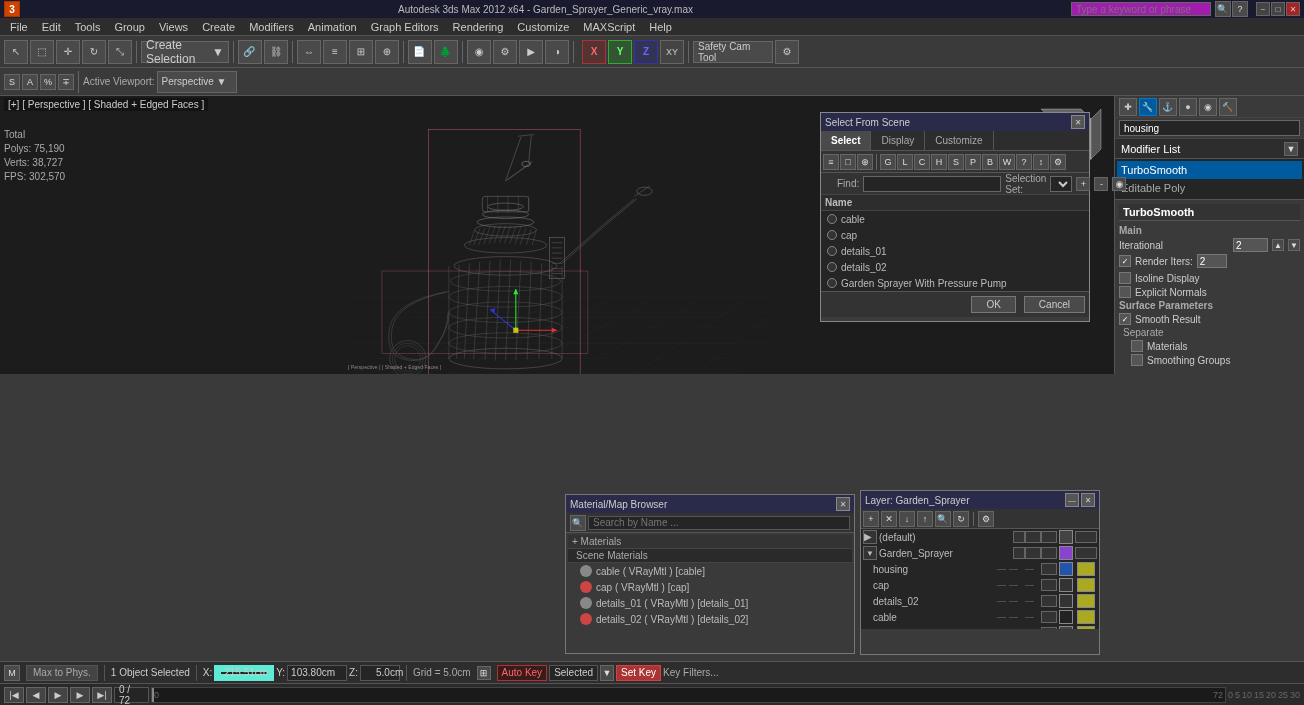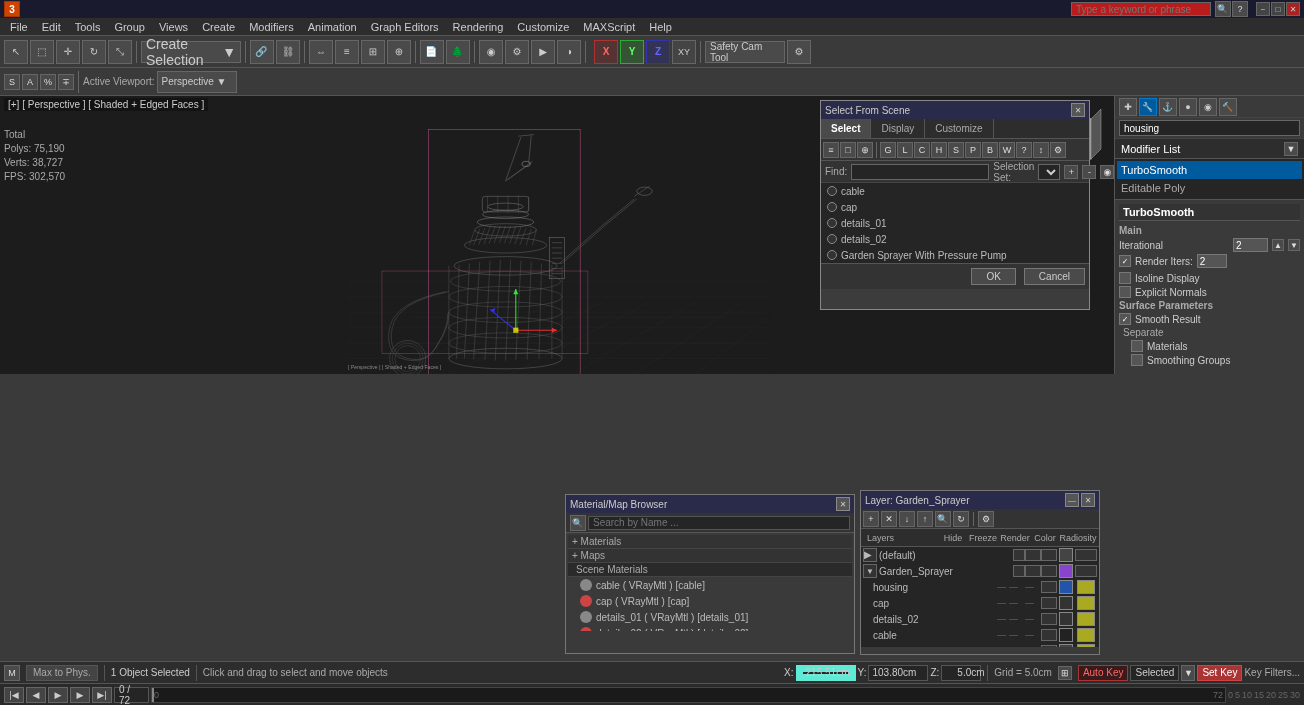--- a/index.html
+++ b/index.html
@@ -357,21 +357,21 @@
       display: flex;
       align-items: center;
       padding: 0 2px;
       gap: 1px;
       border-bottom: 1px solid #555;
     }
 
     .find-row {
       display: flex;
       align-items: center;
-      padding: 2px 4px;
+      padding: 2px 16px;
       gap: 4px;
       height: 22px;
       border-bottom: 1px solid #444;
       background: #333;
     }
     .find-label { font-size: 10px; color: #aaa; }
     .find-input {
       flex: 1;
       height: 16px;
       background: #252525;
@@ -515,22 +515,23 @@
     .axis-y { color: #44ff44; }
     .axis-z { color: #4444ff; }
   </style>
 </head>
 <body>
 
 <div id="titlebar">
   <div style="display:flex;align-items:center;gap:4px;">
     <div class="small-icon" style="background:#cc4400;border-color:#aa3300;color:#fff;font-weight:bold;font-size:10px;">3</div>
   </div>
+  <div class="title">Autodesk 3ds Max 2012 x64 - Garden_Sprayer_Generic_vray.max</div>
   <div style="display:flex;align-items:center;gap:4px;">
-    <input type="text" id="search-box" style="height: 14px; width: 140px; background: #b91c1c; border: 1px solid rgb(102, 102, 102); color: rgb(204, 204, 204); font-size: 10px; padding: 0px 4px;" placeholder="Type a keyword or phrase">
+    <input type="text" id="search-box" style="height: 14px; width: 140px; background: #a21caf; border: 1px solid rgb(102, 102, 102); color: rgb(204, 204, 204); font-size: 10px; padding: 0px 4px;" placeholder="Type a keyword or phrase">
     <div style="display:flex;gap:1px;">
       <div class="small-icon">🔍</div>
       <div class="small-icon">?</div>
     </div>
     <div style="display:flex;gap:1px;margin-left:4px;">
       <div class="win-btn">−</div>
       <div class="win-btn">□</div>
       <div class="win-btn" style="background:#aa2222;">✕</div>
     </div>
   </div>
@@ -553,21 +554,21 @@
 </div>
 
 <div id="toolbar">
 
   <div class="tb-btn" title="Select">↖</div>
   <div class="tb-btn">⬚</div>
   <div class="tb-btn" title="Move">✛</div>
   <div class="tb-btn" title="Rotate">↻</div>
   <div class="tb-btn" title="Scale">⤡</div>
   <div class="tb-sep"></div>
-  <div class="tb-label" style="width:100px;font-size:14px;">
+  <div class="tb-label" style="width:88px;font-size:12px;">
     <span>Create Selection</span>
     <span style="margin-left:auto;">▼</span>
   </div>
   <div class="tb-sep"></div>
 
   <div class="tb-btn">🔗</div>
   <div class="tb-btn">⛓</div>
   <div class="tb-sep"></div>
   <div class="tb-btn">⇔</div>
   <div class="tb-btn">≡</div>
@@ -838,21 +839,21 @@
         <div class="option-row" style="margin-left:12px;">
           <div class="option-checkbox"> </div>
           <span>Smoothing Groups</span>
         </div>
       </div>
 
     </div>
   </div>
 </div>
 
-<div id="select-scene-dialog" style="position:fixed;left:820px;top:100px;width:270px;height:210px;background:#3c3c3c;border:1px solid #888;z-index:100;">
+<div id="select-scene-dialog" style="position:fixed;left:820px;top:112px;width:270px;height:210px;background:#3c3c3c;border:1px solid #888;z-index:100;">
   <div class="dialog-titlebar">
     <span>Select From Scene</span>
     <div class="dialog-close">✕</div>
   </div>
 
   <div class="dialog-tabs">
     <div class="dialog-tab active">Select</div>
     <div class="dialog-tab">Display</div>
     <div class="dialog-tab">Customize</div>
   </div>
@@ -878,20 +879,23 @@
   <div class="find-row">
     <span class="find-label">Find:</span>
     <input type="text" class="find-input" style="">
     <span class="find-sel-label">Selection Set:</span>
     <select class="find-sel-input"></select>
     <div class="small-icon" style="width:14px;height:14px;">+</div>
     <div class="small-icon" style="width:14px;height:14px;">-</div>
     <div class="small-icon" style="width:14px;height:14px;">◉</div>
   </div>
 
+  <div class="scene-name-header">
+    <span>Name</span>
+  </div>
 
   <div class="scene-list">
     <div class="scene-item">
       <div class="scene-radio"></div>
       <span>cable</span>
     </div>
     <div class="scene-item">
       <div class="scene-radio"></div>
       <span>cap</span>
     </div>
@@ -924,21 +928,20 @@
     </div>
   </div>
 
   <div class="dialog-toolbar">
     <div class="small-icon">🔍</div>
     <input type="text" placeholder="Search by Name ..." style="flex: 1 1 0%; height: 14px; background: rgb(37, 37, 37); border: 1px solid rgb(85, 85, 85); color: rgb(204, 204, 204); font-size: 10px; padding: 0px 4px;">
   </div>
 
   <div class="dialog-content">
     <div class="mat-section">+ Materials</div>
-    <div class="mat-section">+ Maps</div>
     <div class="mat-section" style="background:#2a2a2a;padding-left:8px;">Scene Materials</div>
     <div class="mat-item">
       <div class="mat-icon" style="background:#888;"></div>
       <span>cable ( VRayMtl ) [cable]</span>
     </div>
     <div class="mat-item">
       <div class="mat-icon" style="background:#cc4444;"></div>
       <span>cap ( VRayMtl ) [cap]</span>
     </div>
     <div class="mat-item">
@@ -966,28 +969,20 @@
     <div class="small-icon">+</div>
     <div class="small-icon">✕</div>
     <div class="small-icon">↓</div>
     <div class="small-icon">↑</div>
     <div class="small-icon">🔍</div>
     <div class="small-icon">↻</div>
     <div class="tb-sep" style="height:14px;"></div>
     <div class="small-icon">⚙</div>
   </div>
 
-  <div class="layer-header-row">
-    <span style="flex:1;padding-left:4px;">Layers</span>
-    <span style="width:28px;text-align:center;">Hide</span>
-    <span style="width:32px;text-align:center;">Freeze</span>
-    <span style="width:32px;text-align:center;">Render</span>
-    <span style="width:28px;text-align:center;">Color</span>
-    <span style="width:38px;text-align:center;">Radiosity</span>
-  </div>
 
   <div style="overflow-y:auto;height:100px;background:#252525;">
 
     <div class="layer-item">
       <div style="width:14px;height:14px;border:1px solid #666;background:#333;flex-shrink:0;margin-right:2px;">▶</div>
       <span style="flex:1;font-size:10px;">(default)</span>
       <div class="layer-check" style="width:12px;height:12px;"></div>
       <div class="layer-check" style="width:16px;height:12px;"></div>
       <div class="layer-check" style="width:16px;height:12px;"></div>
       <div class="color-swatch" style="background:#444;margin:0 2px;"></div>
@@ -1056,21 +1051,20 @@
 
   </div>
 </div>
 
 <div style="position:fixed;bottom:22px;left:0;right:0;height:22px;background:#2d2d2d;border-top:1px solid #555;display:flex;align-items:center;padding:0 4px;gap:6px;z-index:40;">
   <div class="small-icon">M</div>
   <div style="background:#444;border:1px solid #555;padding:0 6px;height:16px;display:flex;align-items:center;font-size:10px;color:#aaa;">Max to Phys.</div>
   <div style="width:1px;height:16px;background:#555;"></div>
   <span style="font-size:10px;color:#ccc;">1 Object Selected</span>
   <div style="width:1px;height:16px;background:#555;"></div>
-  <span style="font-size:10px;color:#aaa;flex:1;">Click and drag to select and move objects</span>
 
   <div style="display:flex;align-items:center;gap:2px;font-size:10px;">
     <span>X:</span>
     <div style="background:#252525;border:7px solid #5eead4;padding:0 3px;height:16px;display:flex;align-items:center;font-size:10px;color:#ccc;width:60px;">215.51cm</div>
     <span>Y:</span>
     <div style="background:#252525;border:1px solid #555;padding:0 3px;height:16px;display:flex;align-items:center;font-size:10px;color:#ccc;width:60px;">103.80cm</div>
     <span>Z:</span>
     <div style="background:#252525;border:1px solid #555;padding:0 15px;height:16px;display:flex;align-items:center;font-size:10px;color:#ccc;width:40px;">5.0cm</div>
   </div>
   <div style="width:1px;height:16px;background:#555;"></div>

